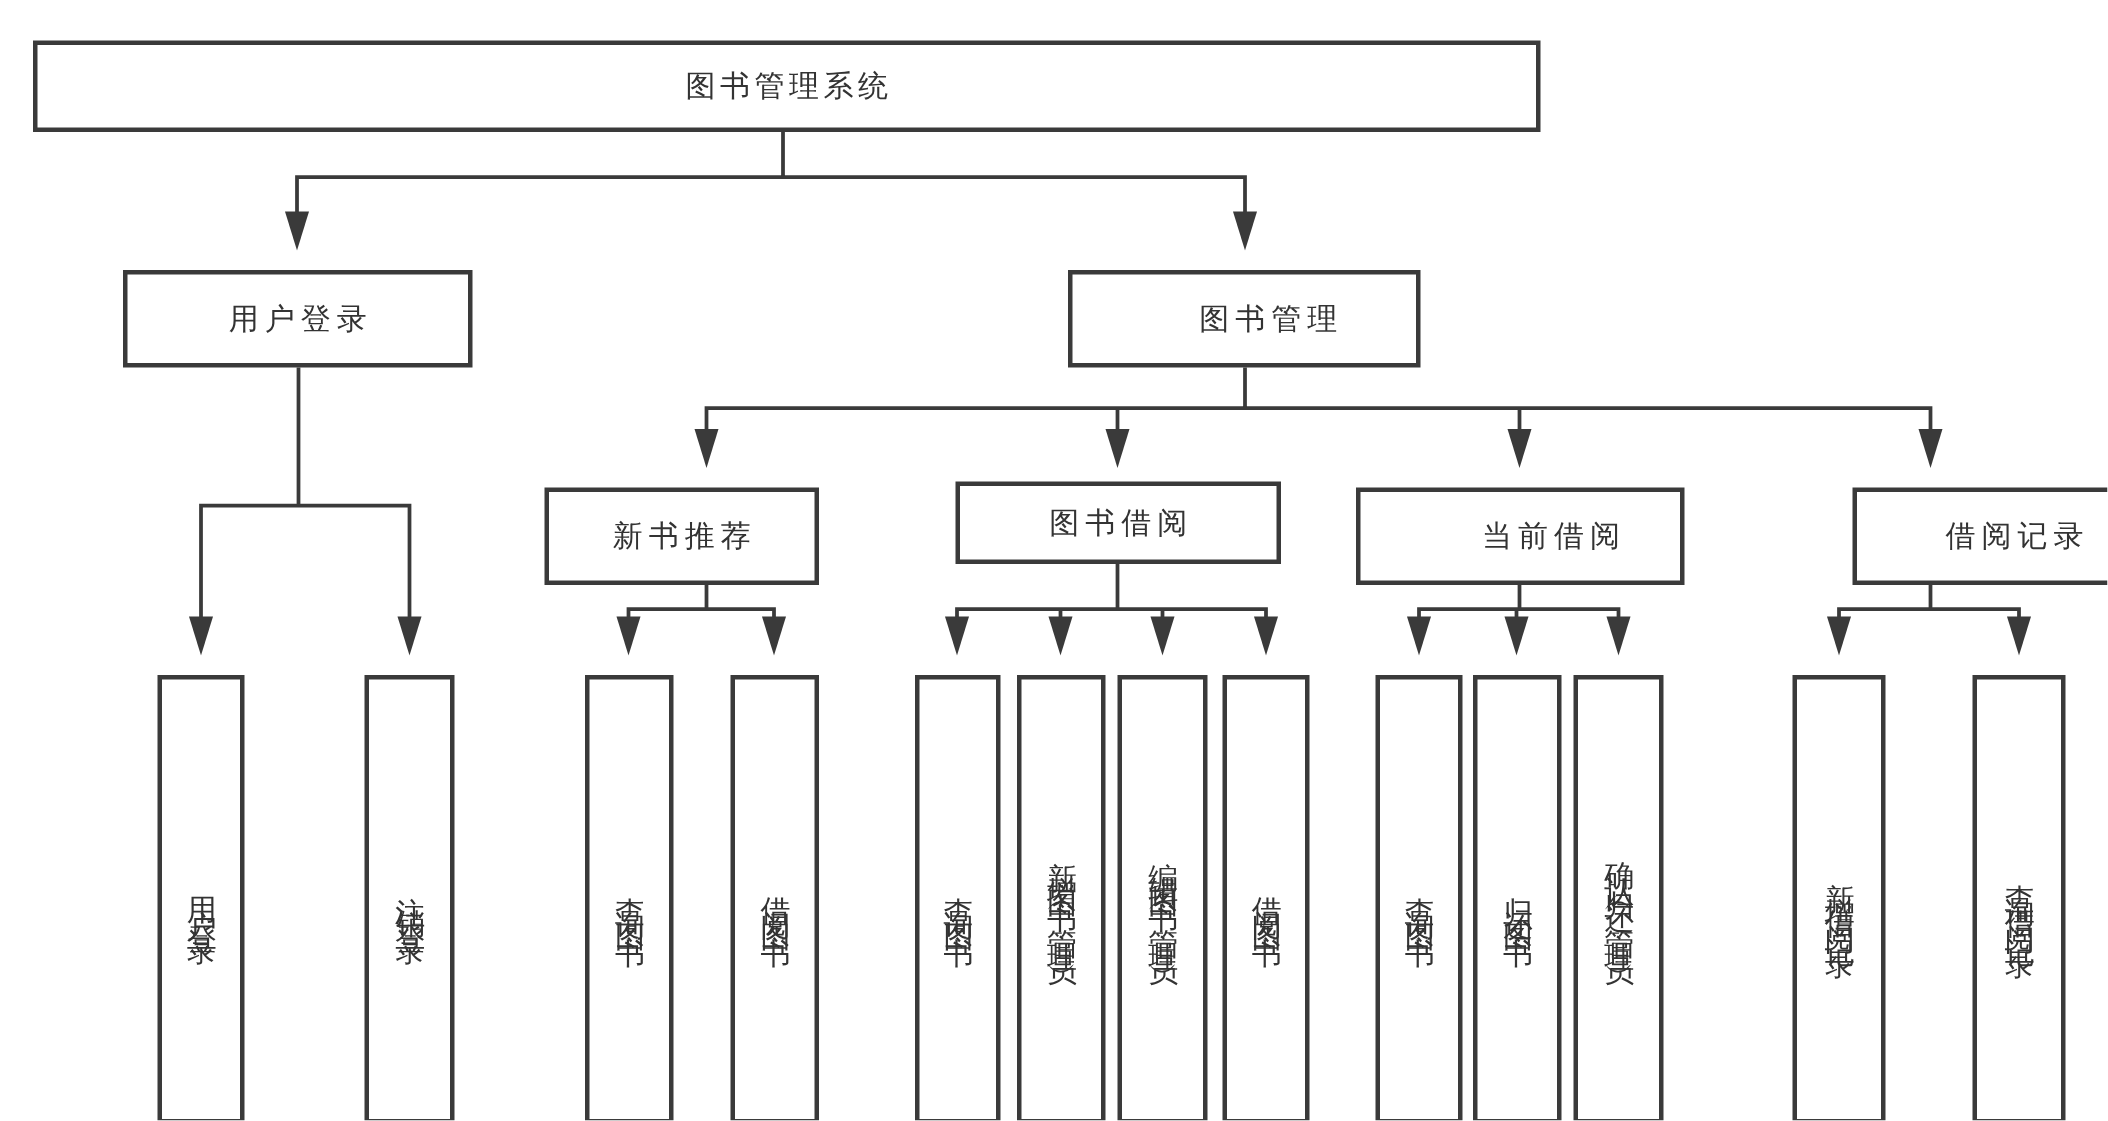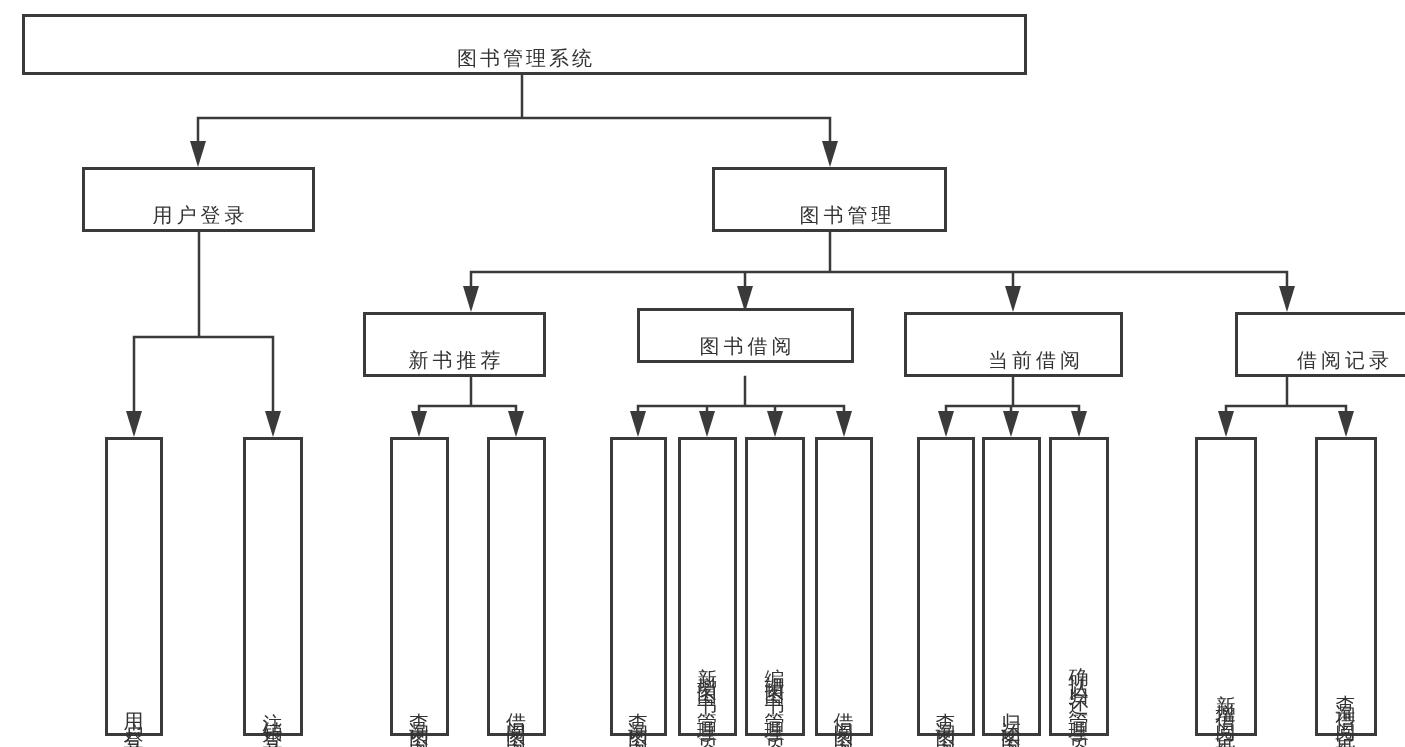--- a/index.html
+++ b/index.html
@@ -17,22 +17,23 @@
     overflow:hidden;
   }
   .wires{position:absolute;left:0;top:0;width:1405px;height:747px;}
   .cline{stroke:var(--line);stroke-width:2.5;fill:none;stroke-linecap:square;}
   .ahead{fill:var(--line);stroke:none;}
   .node{
     position:absolute;
     box-sizing:border-box;
     border:3px solid var(--line);
     background:var(--bg);
-    display:flex;align-items:flex-end;justify-content:center;
+    display:flex;align-items:center;justify-content:center;
     color:var(--text);
+    margin-top:13px;
   }
   .h-node{font-size:20px;letter-spacing:4px;text-indent:4px;white-space:nowrap;}
   .root-node{left:22px;top:14px;width:1005px;height:61px;letter-spacing:3px;text-indent:3px;}
   .p-login{left:82px;top:167px;width:233px;height:65px;}
   .p-book{left:712px;top:167px;width:235px;height:65px;padding-left:32px;}
   .c-newrec{left:363px;top:312px;width:183px;height:65px;}
   .c-borrow{left:637px;top:308px;width:217px;height:55px;}
   .c-current{left:904px;top:312px;width:219px;height:65px;padding-left:41px;}
   .c-records{left:1235px;top:312px;width:216px;height:65px;}
   .leaf{top:437px;height:299px;}

